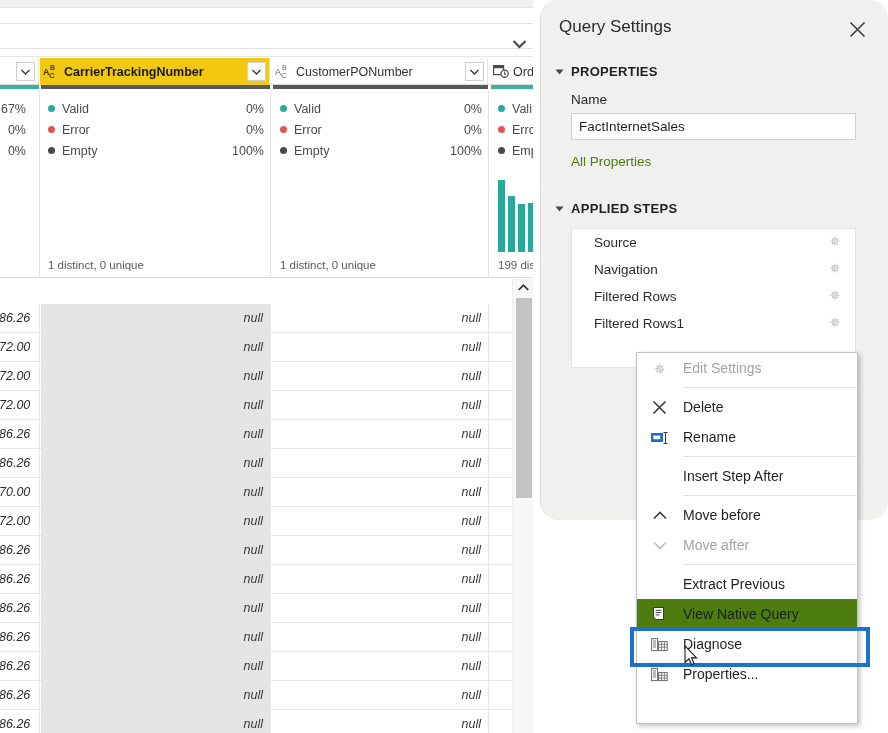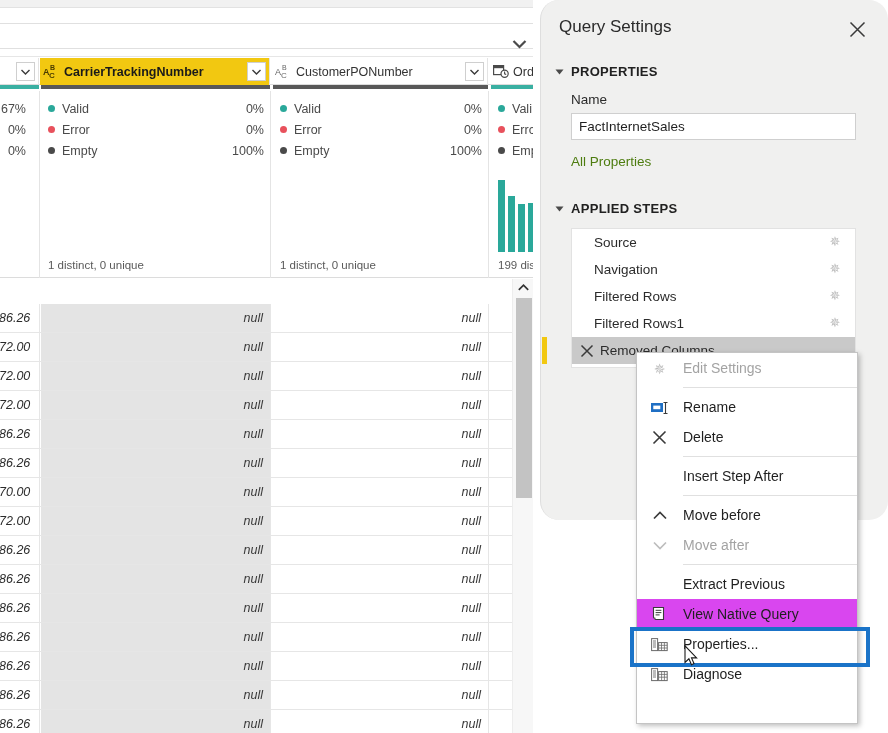--- a/index.html
+++ b/index.html
@@ -185,21 +185,21 @@
   #ctx-menu {
     position: absolute; left: 636px; top: 352px; width: 222px; height: 372px;
     background: #ffffff; border: 1px solid #c4c4c4;
     box-shadow: 2px 2px 5px rgba(0,0,0,.25);
   }
   .mi {
     position: relative; height: 30px; display: flex; align-items: center;
     font-size: 14px; color: #1f1f1f; padding-left: 46px;
   }
   .mi.disabled { color: #a3a3a3; }
-  .mi.highlighted { background: #d946ef; }
+  .mi.highlighted { background: #4d7c0f; }
   .mi .mi-icon {
     position: absolute; left: 13px; top: 6px; width: 19px; height: 19px;
     display: flex; align-items: center; justify-content: center;
     color: #3a3a3a;
   }
   .mi.disabled .mi-icon { color: #bdbdbd; }
   .msep { height: 1px; background: #e0e0e0; margin: 4px 0 4px 46px; }
 
   #native-hl {
     position: absolute; left: 630px; top: 627px; width: 240px; height: 40px;
@@ -486,59 +486,51 @@
         <span class="gear">✵</span>
       </div>
       <div class="step">
         <span>Filtered Rows</span>
         <span class="gear">✵</span>
       </div>
       <div class="step">
         <span>Filtered Rows1</span>
         <span class="gear">✵</span>
       </div>
-      <div class="step selected">
-        <span class="step-x">
-          <svg width="14" height="14" viewBox="0 0 14 14">
-            <path d="M1.5 1.5 L12.5 12.5 M12.5 1.5 L1.5 12.5" stroke="#3a3a3a" stroke-width="1.5"></path>
-          </svg>
-        </span>
-        <span>Removed Columns</span>
-      </div>
     </div>
   </div>
 
   <div id="ctx-menu">
 
     <div class="mi disabled">
       <span class="mi-icon">✵</span>
       <span>Edit Settings</span>
     </div>
     <div class="msep"></div>
+
+    <div class="mi">
+      <span class="mi-icon">
+        <svg width="15" height="15" viewBox="0 0 15 15">
+          <path d="M1.5 1.5 L13.5 13.5 M13.5 1.5 L1.5 13.5" stroke="#3a3a3a" stroke-width="1.6"></path>
+        </svg>
+      </span>
+      <span>Delete</span>
+    </div>
 
     <div class="mi">
       <span class="mi-icon">
         <svg width="18" height="14" viewBox="0 0 18 14">
           <rect x="0.5" y="2.5" width="11" height="8" fill="#1f6fc4" stroke="#1f6fc4"></rect>
           <rect x="2.3" y="4.6" width="7" height="3.6" fill="#ffffff"></rect>
           <path d="M12.5 1.5 L16.5 1.5 M14.5 1.5 L14.5 12.5 M12.5 12.5 L16.5 12.5" stroke="#3a3a3a" stroke-width="1.1" fill="none"></path>
         </svg>
       </span>
       <span>Rename</span>
     </div>
 
-    <div class="mi">
-      <span class="mi-icon">
-        <svg width="15" height="15" viewBox="0 0 15 15">
-          <path d="M1.5 1.5 L13.5 13.5 M13.5 1.5 L1.5 13.5" stroke="#3a3a3a" stroke-width="1.6"></path>
-        </svg>
-      </span>
-      <span>Delete</span>
-    </div>
-
     <div class="msep"></div>
 
     <div class="mi">
       <span>Insert Step After</span>
     </div>
     <div class="msep"></div>
 
     <div class="mi">
       <span class="mi-icon">
         <svg width="14" height="9" viewBox="0 0 14 9">
@@ -564,45 +556,45 @@
 
     <div class="mi highlighted">
       <span class="mi-icon">
         <svg width="17" height="17" viewBox="0 0 17 17">
           <path d="M2.5 1.5 L12.5 1.5 L12.5 13.5 L4.5 13.5 L2.5 11.5 Z" fill="#ffffff" stroke="#3a3a3a" stroke-width="1.1"></path>
           <path d="M4.6 4.3 H10.4 M4.6 6.6 H10.4 M4.6 8.9 H8.6" stroke="#3a3a3a" stroke-width="1"></path>
           <path d="M2.5 11.5 L4.5 13.5 L4.5 11.5 Z" fill="#8a8a8a"></path>
         </svg>
       </span>
       <span>View Native Query</span>
+    </div>
+
+    <div class="mi">
+      <span class="mi-icon">
+        <svg width="17" height="16" viewBox="0 0 17 16">
+          <rect x="0.6" y="1.6" width="6" height="12" fill="#ffffff" stroke="#6a6a6a" stroke-width="1"></rect>
+          <path d="M2 4 H5 M2 6 H5 M2 8 H5 M2 10 H5" stroke="#6a6a6a" stroke-width=".9"></path>
+          <rect x="7.6" y="4.6" width="8.6" height="9" fill="#ffffff" stroke="#6a6a6a" stroke-width="1"></rect>
+          <path d="M7.6 7.4 H16.2 M7.6 10.2 H16.2 M10.6 4.6 V13.6 M13.4 4.6 V13.6" stroke="#6a6a6a" stroke-width=".8"></path>
+        </svg>
+      </span>
+      <span>Diagnose</span>
     </div>
 
     <div class="mi">
       <span class="mi-icon">
         <svg width="17" height="16" viewBox="0 0 17 16">
           <rect x="0.6" y="1.6" width="6" height="12" fill="#ffffff" stroke="#6a6a6a" stroke-width="1"></rect>
           <path d="M2 4 H5 M2 6 H5 M2 8 H5 M2 10 H5" stroke="#6a6a6a" stroke-width=".9"></path>
           <rect x="7.6" y="5.6" width="8.6" height="8" fill="#ffffff" stroke="#6a6a6a" stroke-width="1"></rect>
           <path d="M7.6 8.3 H16.2 M7.6 11 H16.2 M10.5 5.6 V13.6 M13.4 5.6 V13.6" stroke="#6a6a6a" stroke-width=".8"></path>
         </svg>
       </span>
       <span>Properties...</span>
     </div>
-
-    <div class="mi">
-      <span class="mi-icon">
-        <svg width="17" height="16" viewBox="0 0 17 16">
-          <rect x="0.6" y="1.6" width="6" height="12" fill="#ffffff" stroke="#6a6a6a" stroke-width="1"></rect>
-          <path d="M2 4 H5 M2 6 H5 M2 8 H5 M2 10 H5" stroke="#6a6a6a" stroke-width=".9"></path>
-          <rect x="7.6" y="4.6" width="8.6" height="9" fill="#ffffff" stroke="#6a6a6a" stroke-width="1"></rect>
-          <path d="M7.6 7.4 H16.2 M7.6 10.2 H16.2 M10.6 4.6 V13.6 M13.4 4.6 V13.6" stroke="#6a6a6a" stroke-width=".8"></path>
-        </svg>
-      </span>
-      <span>Diagnose</span>
-    </div>
   </div>
 
   <div id="native-hl"></div>
 
   <div id="cursor">
     <svg width="14" height="21" viewBox="0 0 14 21">
       <path d="M1 0.8 L1 17.5 L4.9 13.8 L7.5 19.8 L10 18.6 L7.5 12.9 L12.6 12.9 Z" fill="#ffffff" stroke="#1a1a1a" stroke-width="1.1"></path>
     </svg>
   </div>
 

